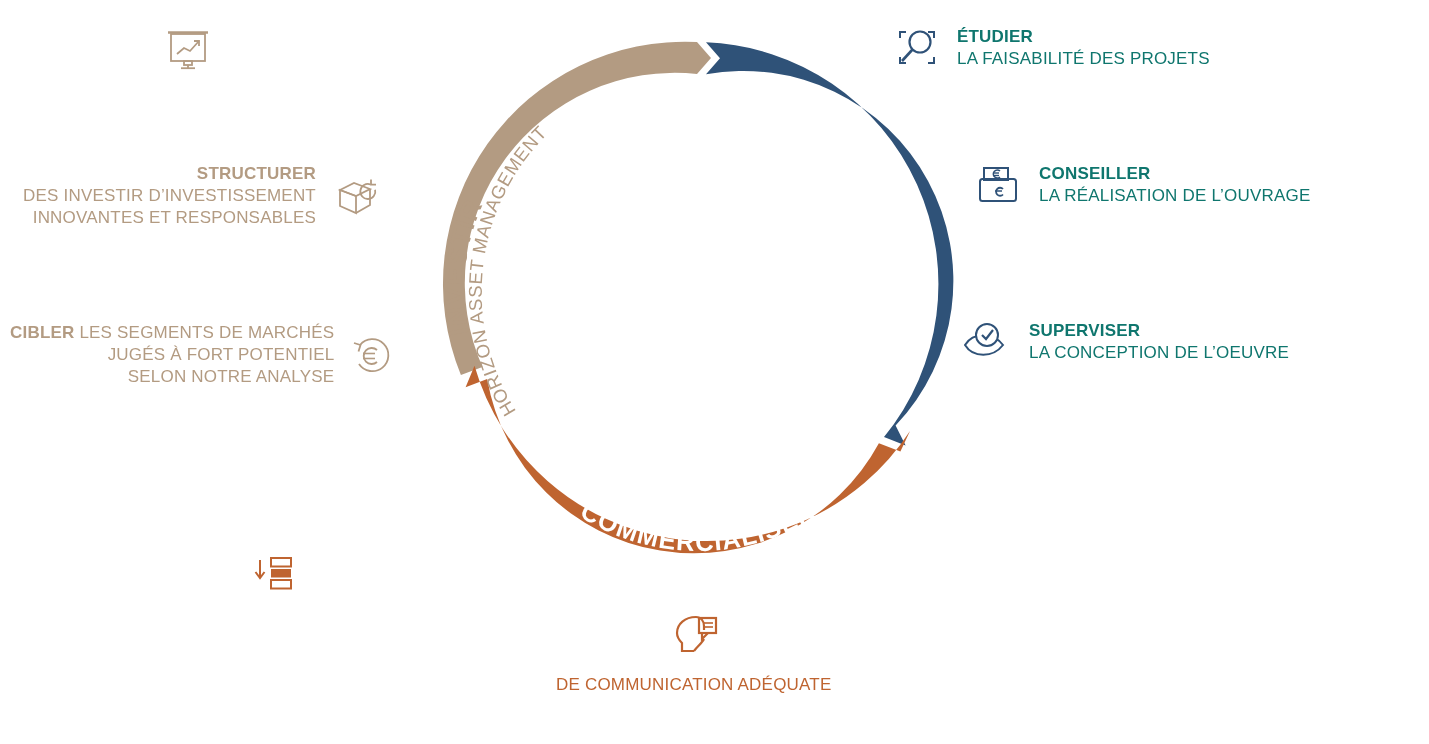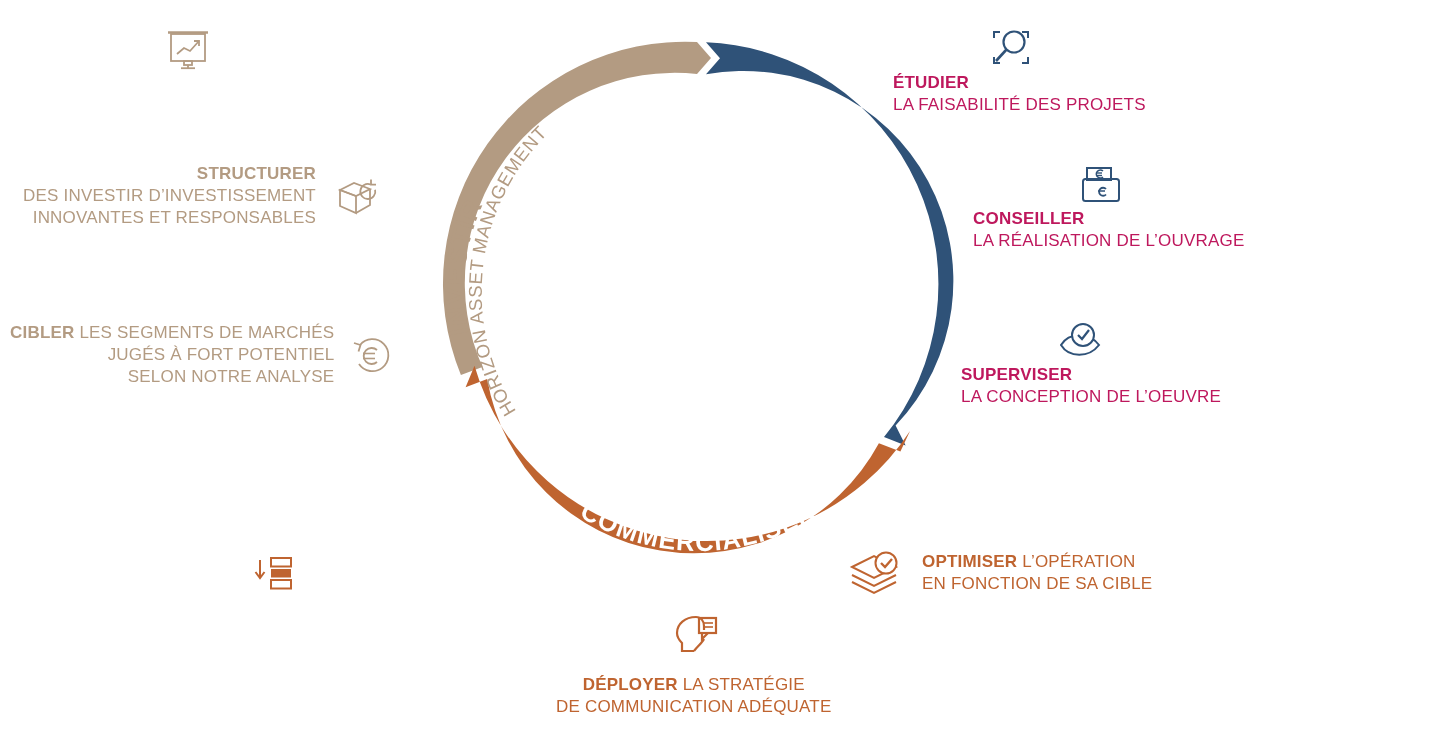--- a/index.html
+++ b/index.html
@@ -21,21 +21,21 @@
   .callout b{font-weight:bold;}
   .t-right .txt{text-align:right;}
   .t-left  .txt{text-align:left;}
   .t-center .txt{text-align:center;}
 
   .ico{flex:0 0 auto;display:flex;align-items:center;justify-content:center;}
   .ico svg{display:block;}
 
   
   .tan   {color:#B39B82;}
-  .blue  {color:#be185d;flex-direction:column;}
+  .blue  {color:#0f766e;}
   .orange{color:#BF6430;}
   .fs17{font-size:17px;letter-spacing:.2px;}
 
   
   #c-gerer     {left:150px; top:26px;  }
   #c-structurer{left:10px;  top:163px;margin-left:13px; }
   #c-cibler    {left:10px;  top:322px; }
   #c-assurer   {left:235px; top:548px; }
   #c-deployer  {left:556px; top:612px; flex-direction:column;}
   #c-optimiser {left:848px; top:550px; }
@@ -177,40 +177,24 @@
         <path d="M28 5 C17 5 9 12 9 21 C9 26 12 29 14 31 L14 39 L26 39" fill="none" stroke="#BF6430" stroke-width="2.2"></path>
         <path d="M28 5 C33 5 36 9 36 14 L36 18" fill="none" stroke="#BF6430" stroke-width="2.2"></path>
         <path d="M26 39 C30 34 34 31 36 27" fill="none" stroke="#BF6430" stroke-width="2.2"></path>
         <rect x="31" y="6" width="17" height="15" fill="none" stroke="#BF6430" stroke-width="2.2"></rect>
         <polyline points="34,21 34,27 40,21" fill="none" stroke="#BF6430" stroke-width="2.2"></polyline>
         <line x1="35" y1="11" x2="45" y2="11" stroke="#BF6430" stroke-width="1.6"></line>
         <line x1="35" y1="15" x2="45" y2="15" stroke="#BF6430" stroke-width="1.6"></line>
       </svg>
     </span>
     <div class="txt">
-      <span class="ln"><b>DÉPLOYER</b><span> LA STRATÉGIE</span></span>
       <span class="ln"><span>DE COMMUNICATION ADÉQUATE</span></span>
     </div>
   </div>
 
-  <div class="callout t-left orange fs17" id="c-optimiser">
-    <span class="ico">
-      <svg width="58" height="46" viewBox="0 0 58 46">
-        <path d="M4 17 L26 6 L48 17 L26 28 Z" fill="none" stroke="#BF6430" stroke-width="2"></path>
-        <path d="M4 25 L26 36 L48 25" fill="none" stroke="#BF6430" stroke-width="2"></path>
-        <path d="M4 32 L26 43 L48 32" fill="none" stroke="#BF6430" stroke-width="2"></path>
-        <circle cx="38" cy="13" r="10.5" fill="#ffffff" stroke="#BF6430" stroke-width="2"></circle>
-        <polyline points="33,13 37,17 44,9" fill="none" stroke="#BF6430" stroke-width="2.4"></polyline>
-      </svg>
-    </span>
-    <div class="txt">
-      <span class="ln"><b>OPTIMISER</b><span> L’OPÉRATION</span></span>
-      <span class="ln"><span>EN FONCTION DE SA CIBLE</span></span>
-    </div>
-  </div>
 
   <div class="callout t-left blue fs17" id="c-etudier">
     <span class="ico">
       <svg width="48" height="48" viewBox="0 0 48 48">
         <polyline points="7,14 7,8 13,8" fill="none" stroke="#2F5278" stroke-width="2"></polyline>
         <polyline points="35,8 41,8 41,14" fill="none" stroke="#2F5278" stroke-width="2"></polyline>
         <polyline points="41,33 41,39 35,39" fill="none" stroke="#2F5278" stroke-width="2"></polyline>
         <polyline points="13,39 7,39 7,33" fill="none" stroke="#2F5278" stroke-width="2"></polyline>
         <circle cx="27" cy="18" r="10.5" fill="#ffffff" stroke="#2F5278" stroke-width="2.2"></circle>
         <line x1="19.5" y1="25.5" x2="9" y2="37" stroke="#2F5278" stroke-width="2.6"></line>

